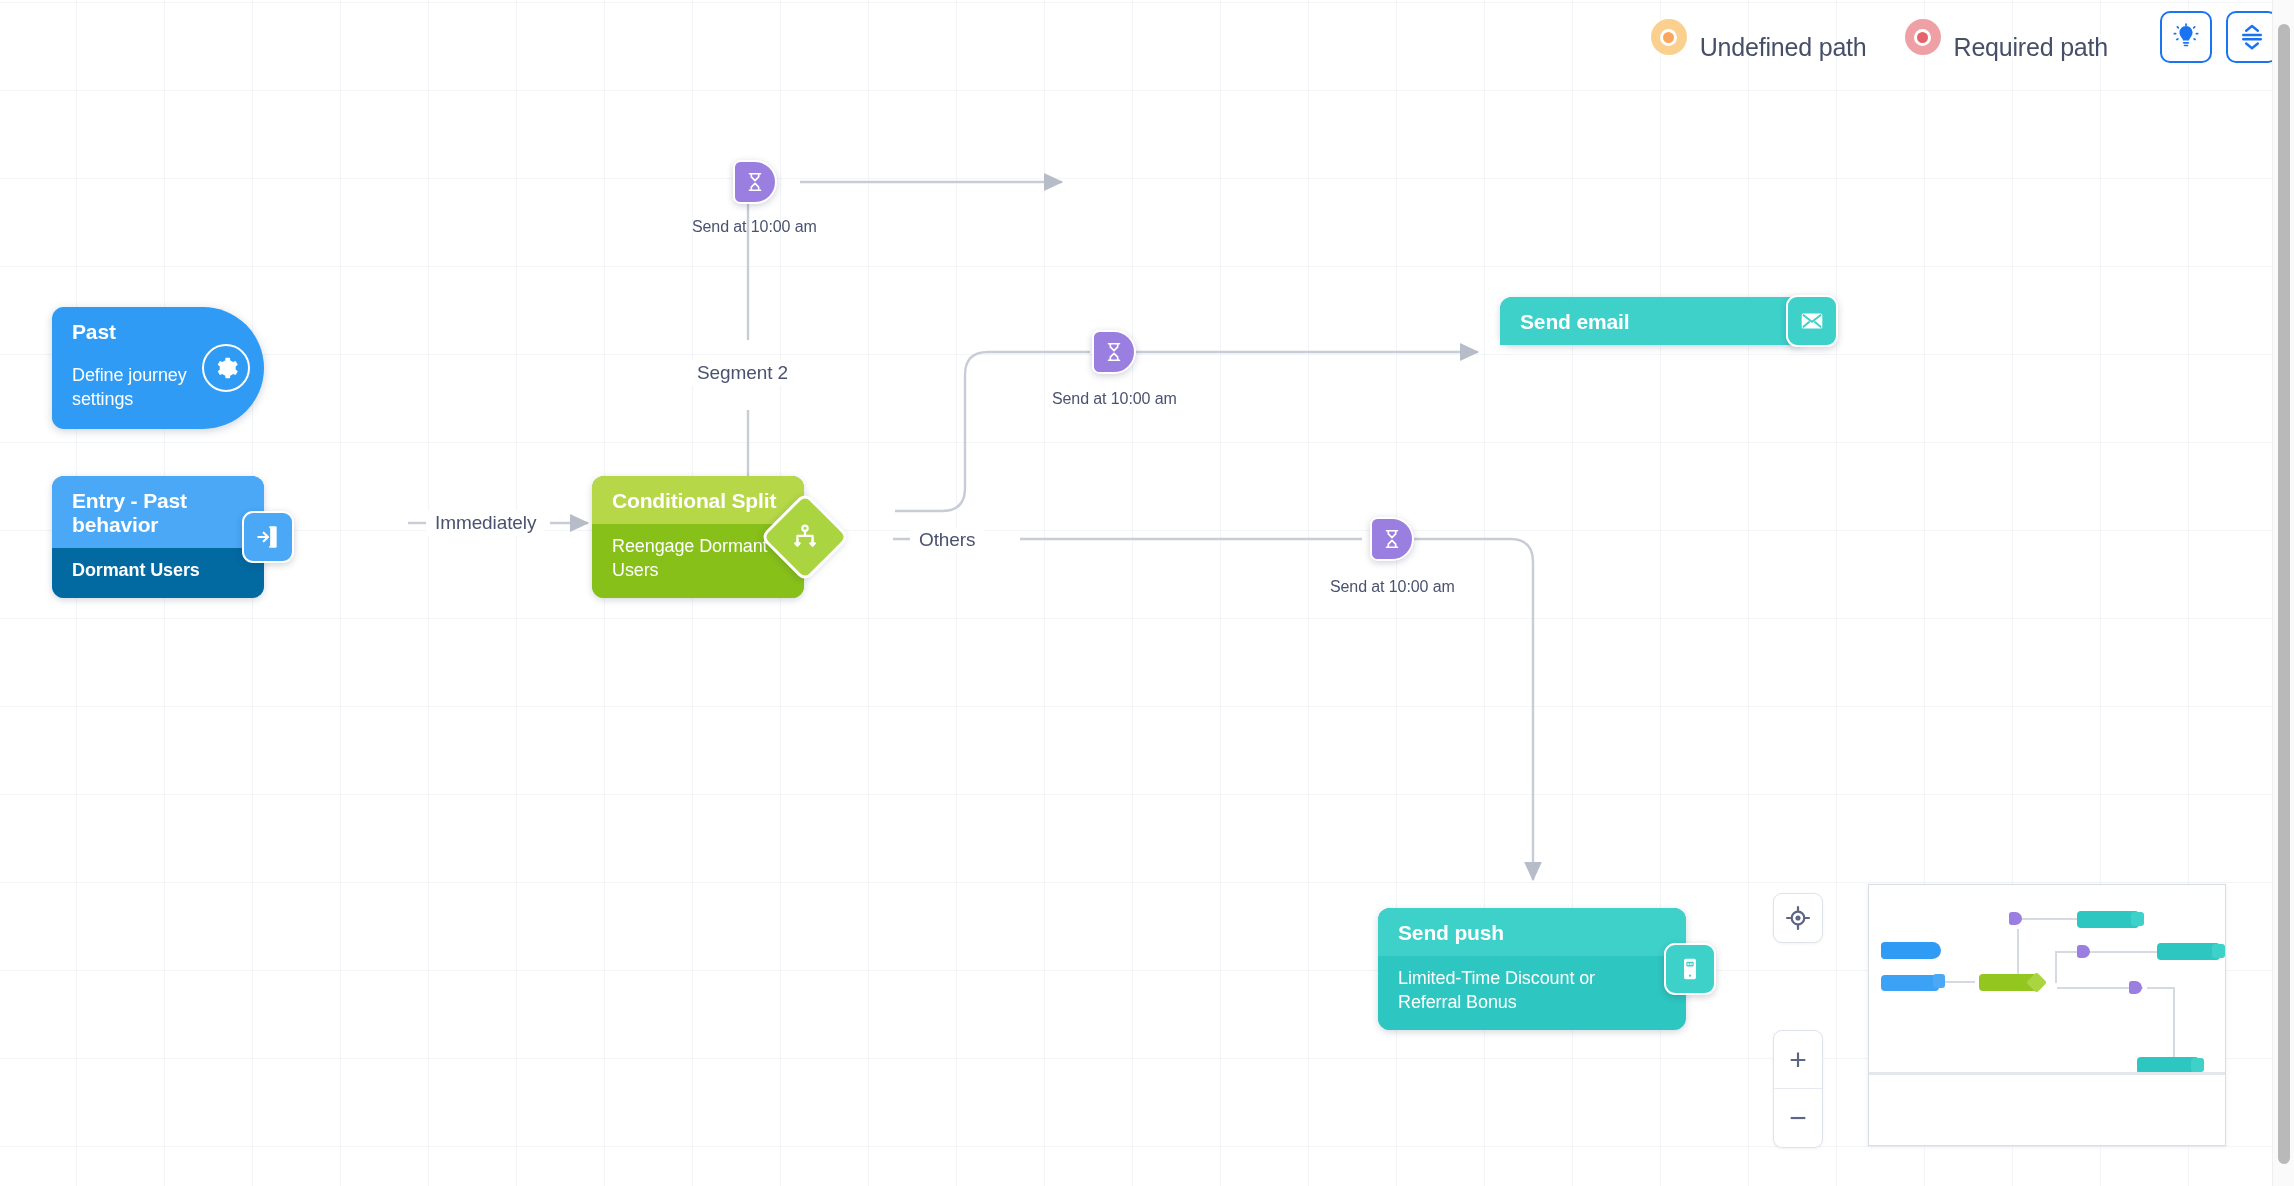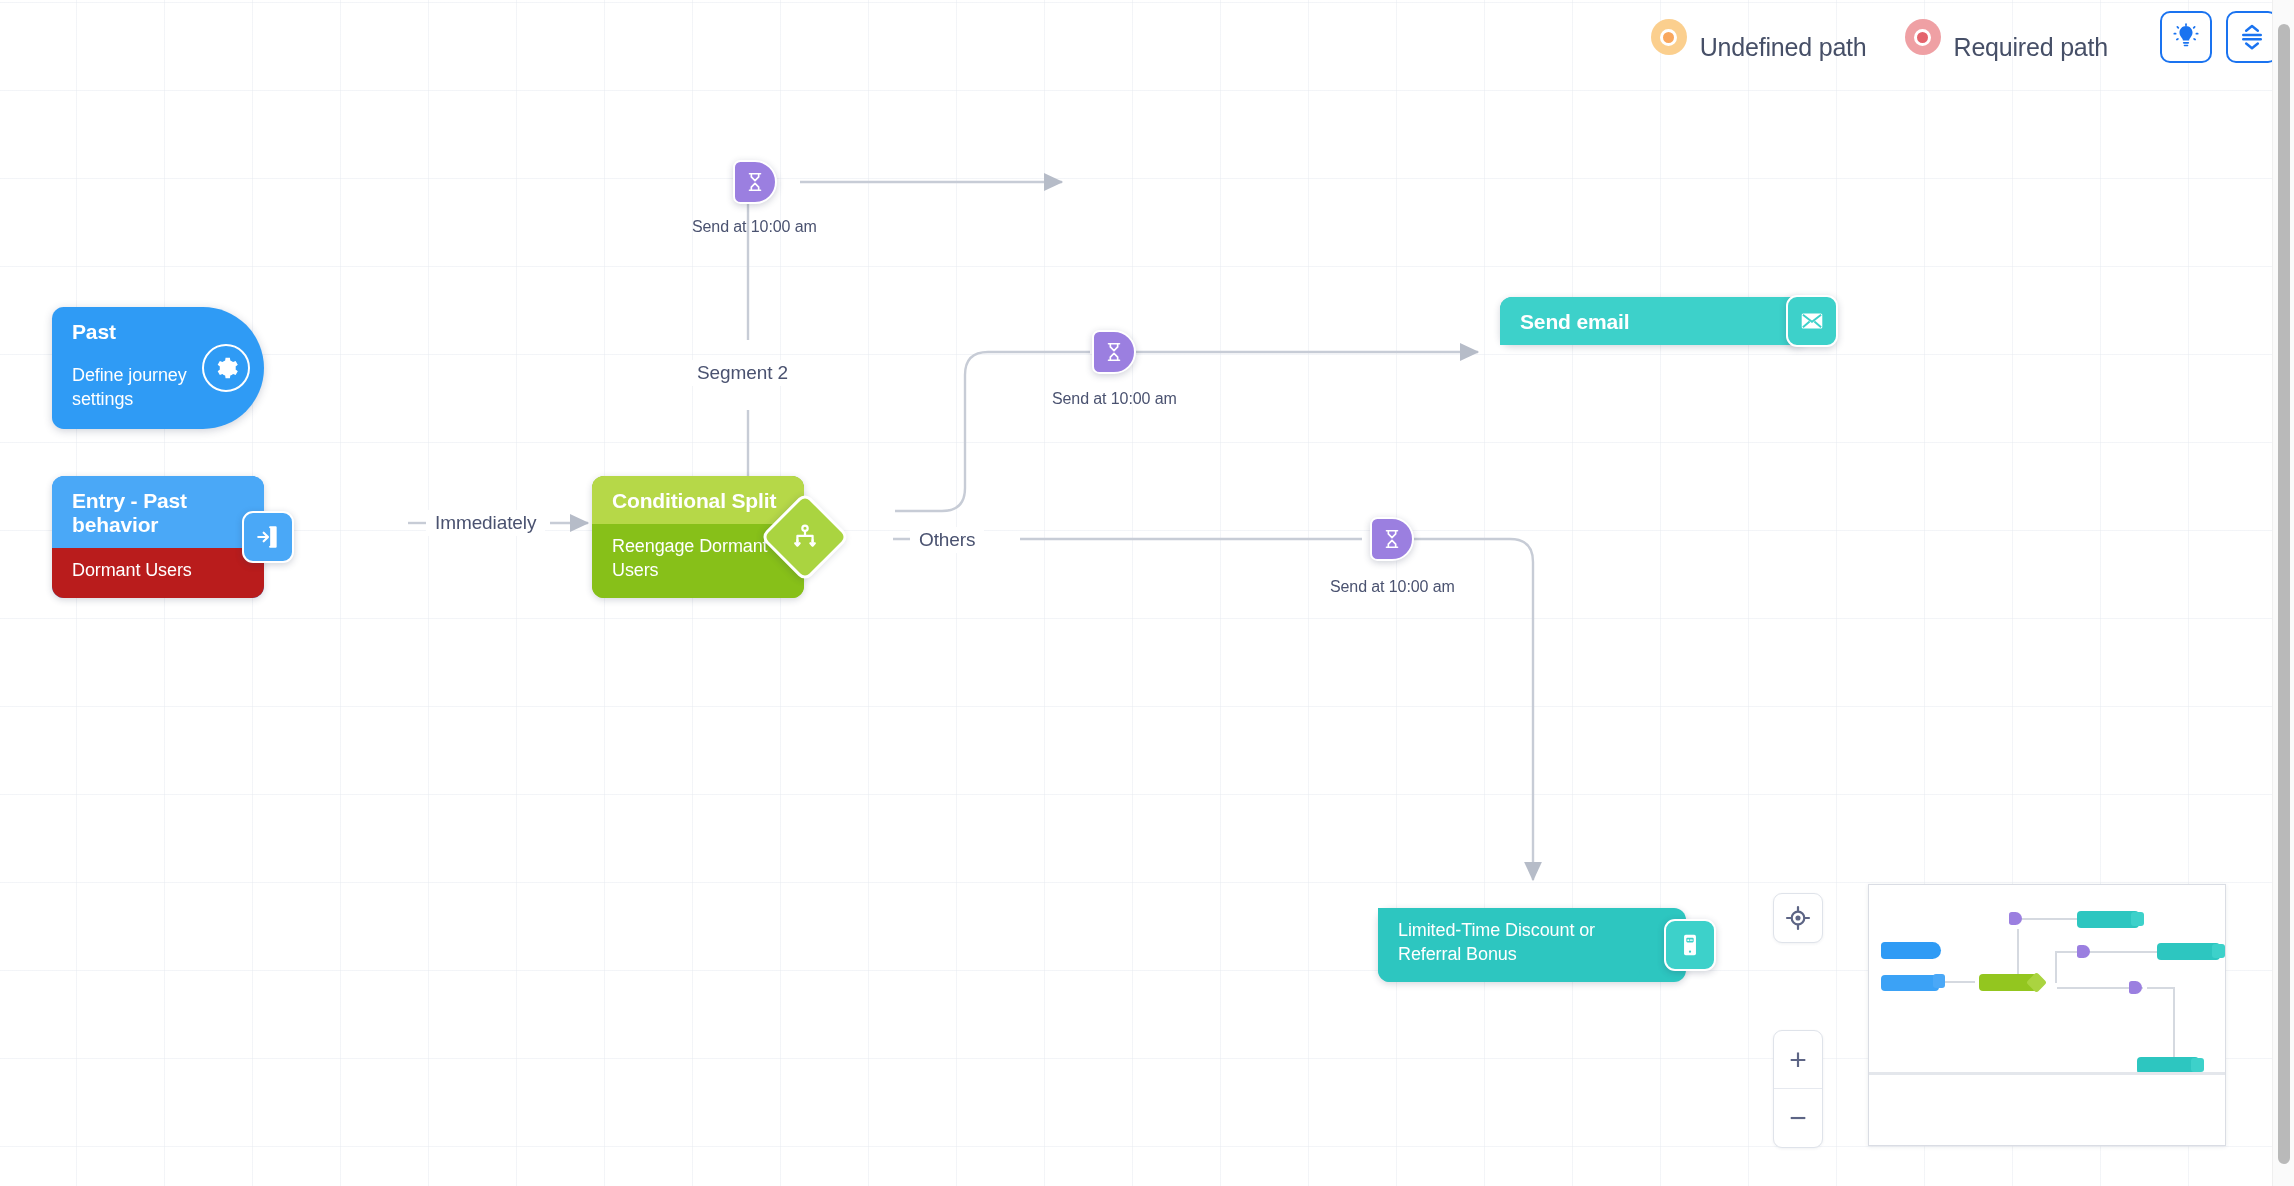--- a/index.html
+++ b/index.html
@@ -130,21 +130,21 @@
     transform: translateY(-50%);
     width: 48px; height: 48px;
     border-radius: 50%;
     border: 2px solid #ffffff;
     display: flex; align-items: center; justify-content: center;
   }
 
   
   .node.entry { width: 212px; background: #2f9bf5; }
   .node.entry .node-head { background: #4aa8f7; }
-  .node.entry .node-body { background: #b91c1c; }
+  .node.entry .node-body { background: #0369a1; font-weight: bold; }
 
   
   .node.cond { width: 212px; background: #87c019; }
   .node.cond .node-head { background: #b6d848; }
   .node.cond .node-body { background: #87c019; }
 
   
   .node.msg { background: #2dc6c0; }
   .node.msg .node-head { background: #3dd1ca; }
   .node.msg .node-body { background: #2dc6c0; }
@@ -388,20 +388,21 @@
     <svg width="22" height="22" viewBox="0 0 24 24" fill="none" stroke="#ffffff" stroke-width="1.8" stroke-linecap="round" stroke-linejoin="round">
       <path d="M6 3h12"></path>
         <path d="M6 21h12"></path>
       <path d="M8 3v3.5l4 4 4-4V3"></path>
       <path d="M8 21v-3.5l4-4 4 4V21"></path>
     </svg>
   </div>
   <div class="wait-label" style="left:1330px; top:578px;">Send at 10:00 am</div>
 
   <div class="node msg" style="left:1378px; top:908px; width:308px;">
+    <div class="node-head">Send push</div>
     <div class="node-body" style="max-width:262px;">Limited-Time Discount or Referral Bonus</div>
     <div class="side-badge teal">
       <svg width="26" height="26" viewBox="0 0 24 24" fill="#ffffff">
         <rect x="6.5" y="2.5" width="11" height="19" rx="1.6"></rect>
         <rect x="8.6" y="5.4" width="6.8" height="4.2" rx="1" fill="#3dd1ca"></rect>
         <circle cx="10.3" cy="7.5" r="0.85" fill="#ffffff"></circle>
         <rect x="11.6" y="7.0" width="3.0" height="1.0" rx="0.5" fill="#ffffff"></rect>
         <circle cx="12" cy="18.2" r="1.05" fill="#3dd1ca"></circle>
       </svg>
     </div>

